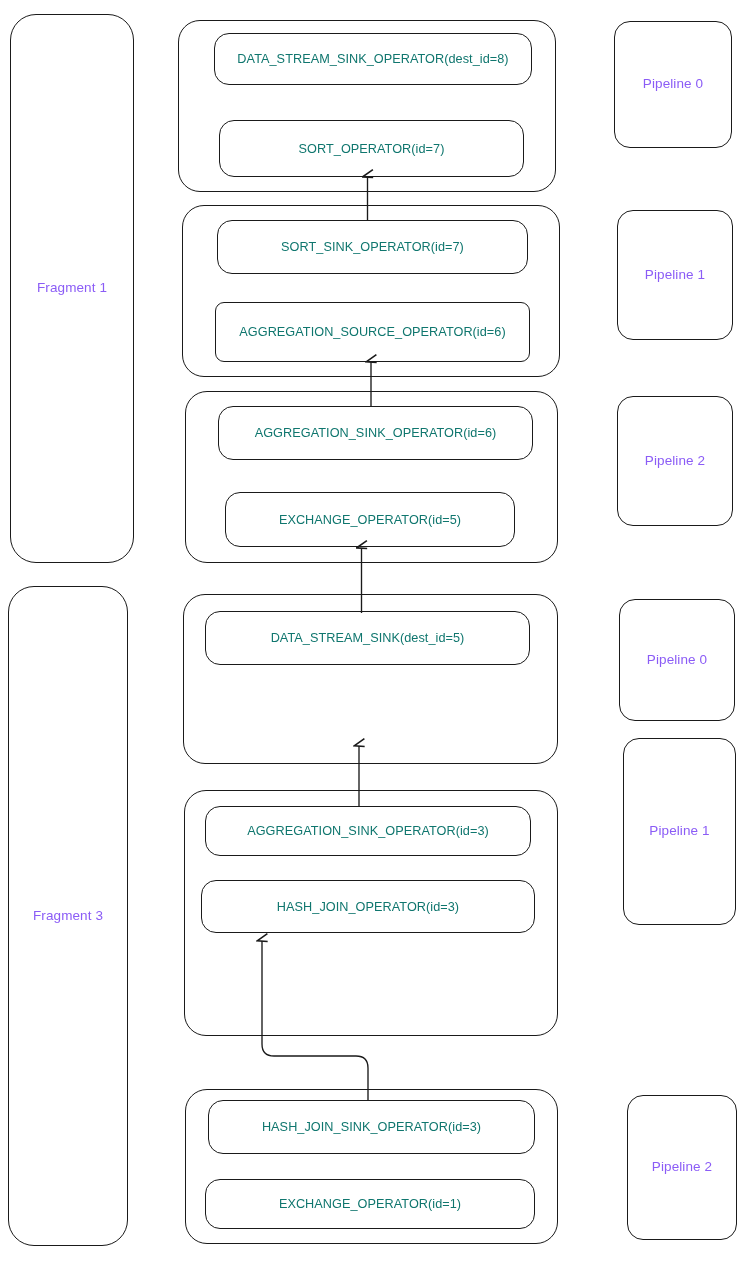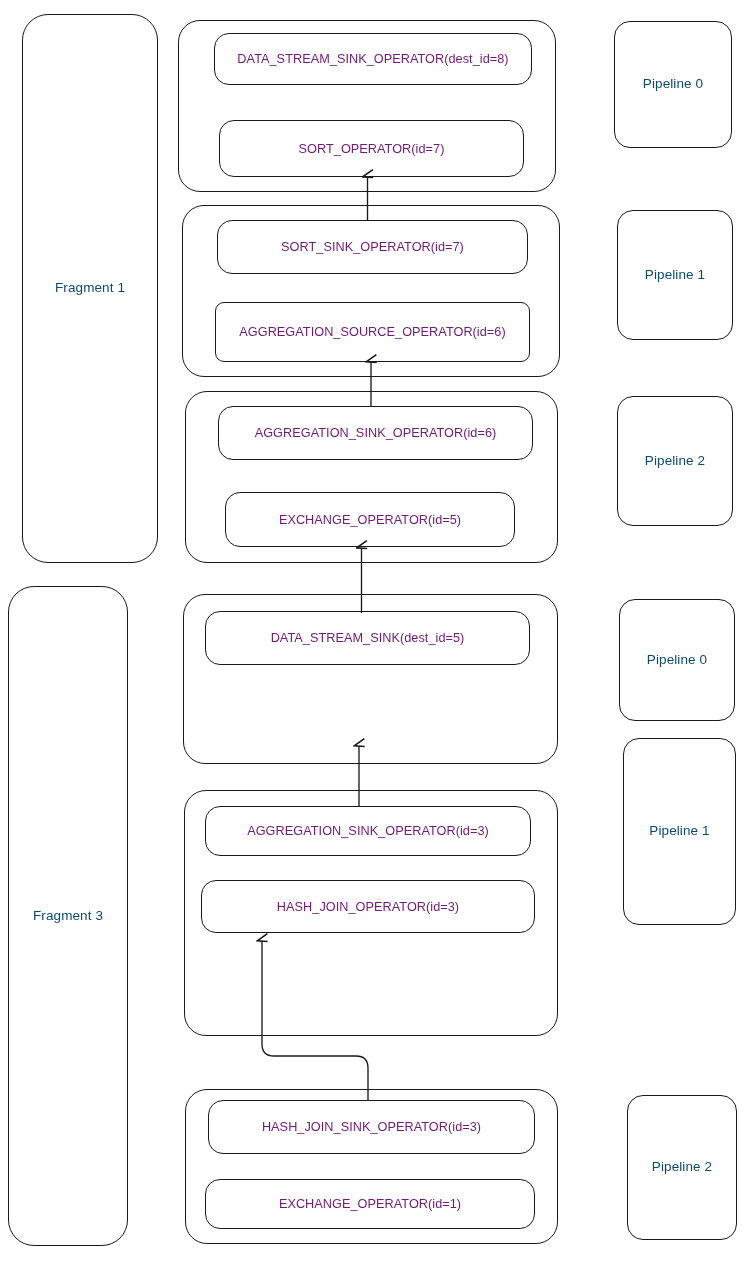--- a/index.html
+++ b/index.html
@@ -37,47 +37,47 @@
   .pipe-container {
     border-radius: 22px;
     border-width: 1.8px;
   }
   .op-box {
     border-radius: 15px;
     border-width: 1.7px;
   }
   .label {
     font-size: 13.5px;
-    color: #0c4a6e;
+    color: #8b5cf6;
     letter-spacing: 0.1px;
     line-height: 1.2;
     white-space: nowrap;
   }
   .op-label {
     font-size: 12.7px;
-    color: #701a75;
+    color: #0f766e;
     letter-spacing: 0.05px;
     white-space: nowrap;
   }
   
   #connectors {
     position: absolute;
     left: 0;
     top: 0;
     width: 755px;
     height: 1280px;
     pointer-events: none;
   }
 </style>
 </head>
 <body>
 
 <div id="canvas">
 
-  <div class="box frag-box" style="left:22px; top:14px; width:136px; height:549px;">
+  <div class="box frag-box" style="left:10px; top:14px; width:124px; height:549px;">
     <span class="label">Fragment 1</span>
   </div>
 
   <div class="box pipe-container" style="left:178px; top:20px; width:378px; height:172px;">
   </div>
   <div class="box op-box" style="left:214px; top:33px; width:318px; height:52px;">
     <span class="op-label">DATA_STREAM_SINK_OPERATOR(dest_id=8)</span>
   </div>
   <div class="box op-box" style="left:219px; top:120px; width:305px; height:57px;">
     <span class="op-label">SORT_OPERATOR(id=7)</span>

